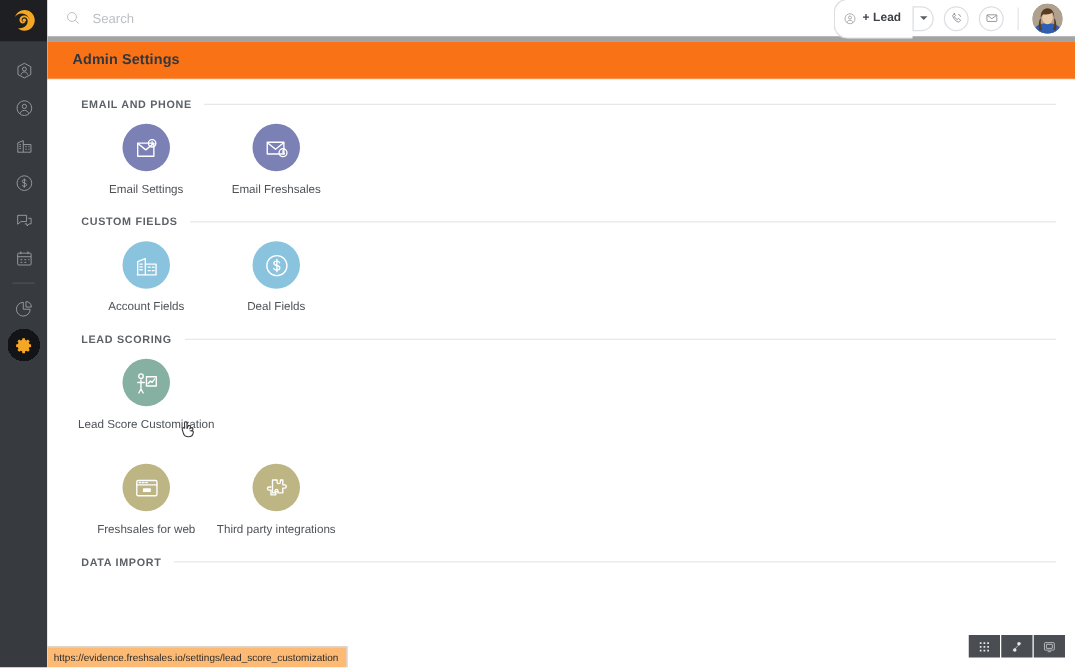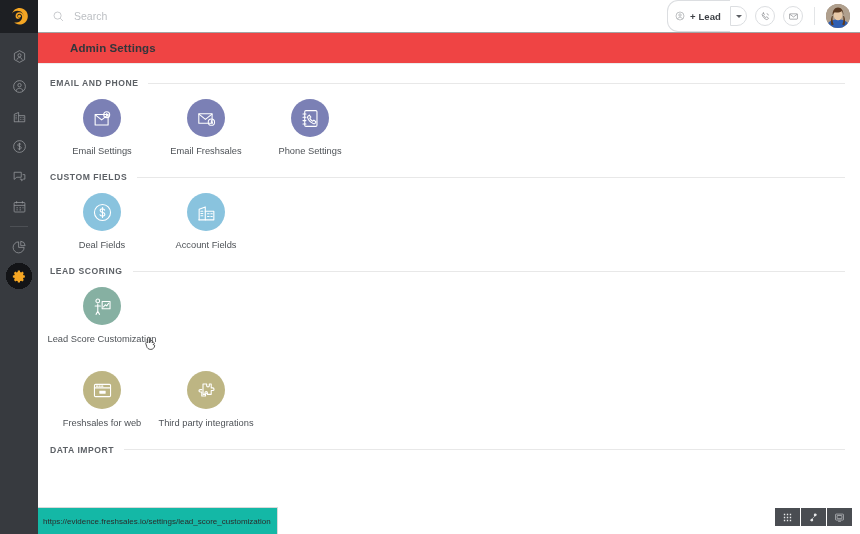--- a/index.html
+++ b/index.html
@@ -38,21 +38,21 @@
   }
   .nav-item.active .fl { fill: #f5a623; }
 
   
   .pane { flex: 1; height: 534px; display: flex; flex-direction: column; background: #fff; position: relative; }
 
   
   .topbar {
     height: 33px; flex: 0 0 33px;
     display: flex; align-items: center;
-    border-bottom: 1px solid #a3a3a3;
+    border-bottom: 4px solid #a3a3a3;
     background: #fff;
     padding-left: 14px; padding-right: 10px;
   }
   .search-wrap { display: flex; align-items: center; gap: 9px; flex: 1; }
   .search-icon { width: 13px; height: 13px; display:block; }
   .search-icon .stk { fill:none; stroke:#b9bcc0; stroke-width:1.4; }
   .search-input {
     border: none; outline: none; background: transparent;
     font-family: "Liberation Sans", sans-serif;
     font-size: 10.5px; color: #4a4a4a; width: 240px;
@@ -90,30 +90,30 @@
     width: 24px; height: 24px; border-radius: 50%;
     overflow: hidden; cursor: pointer; position: relative;
     background: #8d7a68; flex: 0 0 24px;
   }
   .avatar svg { width: 24px; height: 24px; display: block; }
 
   
   .page-title-bar {
     height: 31px; flex: 0 0 31px;
     display: flex; align-items: center;
-    padding-left: 32px;
-    background: #ef4444;
+    padding-left: 20px;
+    background: #f97316;
     border-bottom: 1px solid #ececec;
   }
   .page-title { font-size: 11.5px; color: #33363b; font-weight: 700; letter-spacing: .1px; }
 
   
   .content { flex: 1; overflow: hidden; background: #fff; padding: 0 0 0 0; }
 
-  .section { padding-left: 12px; padding-right: 15px; }
+  .section { padding-left: 27px; padding-right: 15px; }
   .section-head { display: flex; align-items: center; gap: 10px; }
   .section-title {
     font-size: 8.6px; color: #5d6166; font-weight: 700;
     letter-spacing: .55px; white-space: nowrap;
   }
   .section-rule { flex: 1; height: 1px; background: #e8e8e8; }
 
   .tiles { display: flex; padding-top: 11px; }
   .tile {
     width: 104px;
@@ -134,22 +134,22 @@
   }
   .sp-email   { margin-top: 14px; }
   .sp-next    { margin-top: 15px; }
 
   
   .cursor-hand { position: absolute; left: 144px; top: 336px; width: 14px; height: 16px; pointer-events: none; }
 
   
   .status-url {
     position: absolute; left: 0; bottom: 0;
-    height: 27px; max-width: 285px;
-    background: #14b8a6;
+    height: 17px; max-width: 285px;
+    background: #fdba74;
     border: 1px solid #d9d9d9; border-left: none; border-bottom: none;
     display: flex; align-items: center;
     padding: 0 6px 0 5px;
     font-size: 8px; color: #2b2b2b;
     white-space: nowrap; overflow: hidden;
   }
 
   
   .float-tools {
     position: absolute; right: 8px; bottom: 8px;
@@ -316,58 +316,48 @@
             <div class="tile-circle" style="background:#7b80b5">
               <svg viewBox="0 0 24 24">
                 <path class="stk" d="M3.2 6.6h15.2v10.8H3.2z"></path>
                 <path class="stk" d="M3.4 7 10.8 13l7.4-6"></path>
                 <circle class="stk" cx="17.6" cy="16.2" r="3.6"></circle>
                 <path class="stk" d="M17.6 14.4v1.9l1.3.9"></path>
               </svg>
             </div>
             <span class="tile-label">Email Freshsales</span>
           </div>
-          <div class="tile">
-            <div class="tile-circle" style="background:#7b80b5">
-              <svg viewBox="0 0 24 24">
-                <rect class="stk" x="5.4" y="3" width="14" height="18" rx="1.4"></rect>
-                <path class="stk" d="M3.4 6.8h3.4M3.4 10.6h3.4M3.4 14.4h3.4M3.4 18.2h3.4"></path>
-                <path class="stk" d="M10.6 8.2l1.8 2.2-1.2 1.3c.7 1.4 2 2.7 3.4 3.4l1.3-1.2 2.2 1.8c.2.2.2.5 0 .7l-1 1.2c-.4.4-1 .5-1.5.3-3.5-1.2-5.7-3.4-6.9-6.9-.2-.5-.1-1.1.3-1.5l1.2-1c.2-.2.5-.2.7 0z"></path>
-              </svg>
-            </div>
-            <span class="tile-label">Phone Settings</span>
-          </div>
         </div>
       </div>
 
       <div class="section sp-next">
         <div class="section-head">
           <span class="section-title">CUSTOM FIELDS</span>
           <span class="section-rule"></span>
         </div>
         <div class="tiles">
           <div class="tile">
             <div class="tile-circle" style="background:#89c3de">
               <svg viewBox="0 0 24 24">
+                <path class="stk" d="M3.6 20.4V8.4l7-2.8v14.8"></path>
+                <path class="stk" d="M10.6 10.6h9.8v9.8H3.2"></path>
+                <path class="stk" d="M5.6 10.6h2.2M5.6 13.2h2.2M5.6 15.8h2.2M13.2 13.4h1.8M17 13.4h1.6M13.2 16.6h1.8M17 16.6h1.6"></path>
+              </svg>
+            </div>
+            <span class="tile-label">Account Fields</span>
+          </div>
+          <div class="tile">
+            <div class="tile-circle" style="background:#89c3de">
+              <svg viewBox="0 0 24 24">
                 <circle class="stk" cx="12" cy="12" r="9.2"></circle>
                 <path class="stk" d="M14.5 9.3c-.5-.9-1.4-1.4-2.6-1.4-1.5 0-2.6.8-2.6 1.9 0 2.8 5.4 1.3 5.4 4.1 0 1.2-1.1 2.1-2.8 2.1-1.2 0-2.3-.5-2.8-1.4"></path>
                 <path class="stk" d="M12 6.4v11.2"></path>
               </svg>
             </div>
             <span class="tile-label">Deal Fields</span>
-          </div>
-          <div class="tile">
-            <div class="tile-circle" style="background:#89c3de">
-              <svg viewBox="0 0 24 24">
-                <path class="stk" d="M3.6 20.4V8.4l7-2.8v14.8"></path>
-                <path class="stk" d="M10.6 10.6h9.8v9.8H3.2"></path>
-                <path class="stk" d="M5.6 10.6h2.2M5.6 13.2h2.2M5.6 15.8h2.2M13.2 13.4h1.8M17 13.4h1.6M13.2 16.6h1.8M17 16.6h1.6"></path>
-              </svg>
-            </div>
-            <span class="tile-label">Account Fields</span>
           </div>
         </div>
       </div>
 
       <div class="section sp-next">
         <div class="section-head">
           <span class="section-title">LEAD SCORING</span>
           <span class="section-rule"></span>
         </div>
         <div class="tiles">

